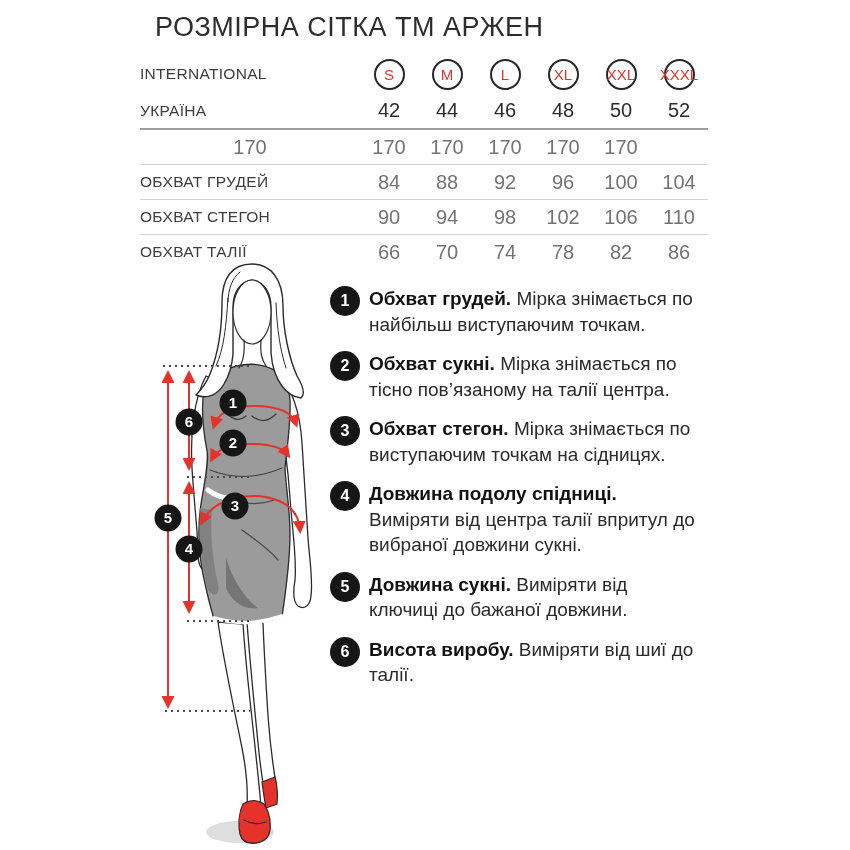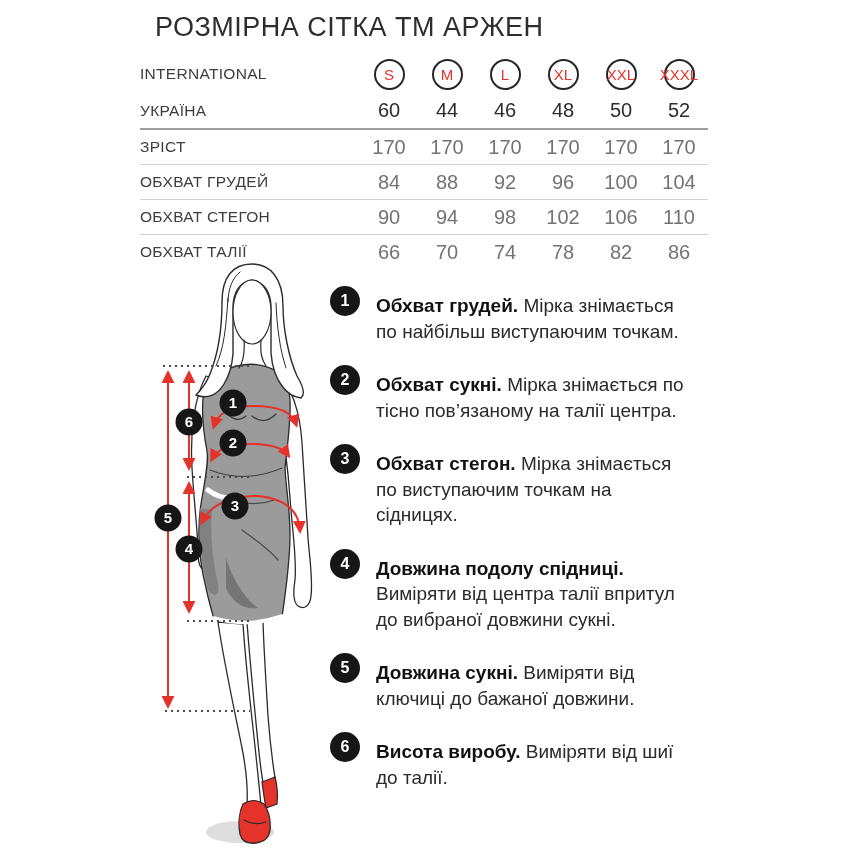--- a/index.html
+++ b/index.html
@@ -32,21 +32,21 @@
     color:#e5332b;font-size:15px;font-weight:500;white-space:nowrap;overflow:visible;
     background:#fff;box-sizing:border-box;
   }
   
   .instr{position:absolute;left:330px;top:286px;width:372px;}
   .instr-item{display:flex;column-gap:9px;margin-bottom:14px;}
   .num-circle{
     flex:0 0 30px;width:30px;height:30px;border-radius:50%;background:#161616;color:#fff;
     font-size:16px;font-weight:bold;display:flex;align-items:center;justify-content:center;
   }
-  .instr-item p{margin:7px;width:330px;font-size:19px;line-height:25.5px;color:#2b2b2b;}
+  .instr-item p{margin:0;width:330px;font-size:19px;line-height:25.5px;color:#2b2b2b;}
   .instr-item b{color:#111;}
   
   .figure-wrap{position:absolute;left:140px;top:258px;width:200px;height:592px;}
 </style>
 </head>
 <body>
 
 <div class="canvas">
 
   <h1 class="page-title">РОЗМІРНА СІТКА ТМ АРЖЕН</h1>
@@ -68,30 +68,29 @@
         </div>
       <div class="cell cell-circ">
           <span class="size-circle">XXL</span>
         </div>
       <div class="cell cell-circ">
           <span class="size-circle">XXXL</span>
         </div>
     </div>
     <div class="t-row row-ua">
       <div class="lbl">УКРАЇНА</div>
-      <div class="cell">60</div>
+      <div class="cell">42</div>
       <div class="cell">44</div>
       <div class="cell">46</div>
       <div class="cell">48</div>
       <div class="cell">50</div>
       <div class="cell">52</div>
     </div>
     <hr class="hdr-split">
     <div class="t-row row-body">
-      <div class="lbl">ЗРІСТ</div>
       <div class="cell">170</div>
       <div class="cell">170</div>
       <div class="cell">170</div>
       <div class="cell">170</div>
       <div class="cell">170</div>
       <div class="cell">170</div>
     </div>
     <div class="t-row row-body">
       <div class="lbl">ОБХВАТ ГРУДЕЙ</div>
       <div class="cell">84</div>

